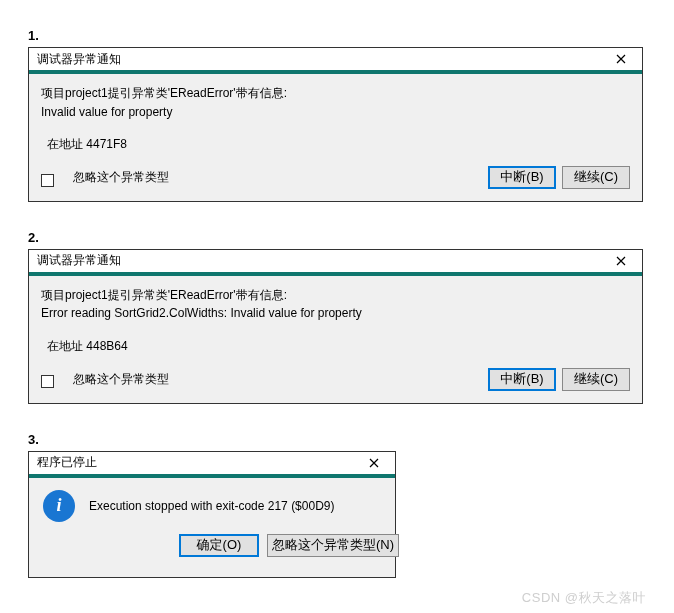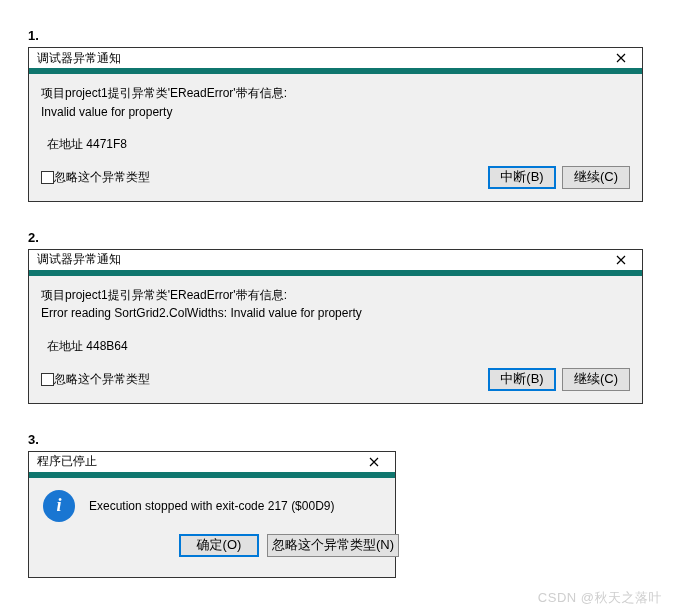--- a/index.html
+++ b/index.html
@@ -25,21 +25,21 @@
     }
     .dialog.wide { width: 615px; }
     .dialog.narrow { width: 368px; }
     .titlebar {
       display: flex;
       align-items: center;
       justify-content: space-between;
       height: 26px;
       padding: 0 6px 0 8px;
       background: #ffffff;
-      border-bottom: 6px solid #0f766e;
+      border-bottom: 4px solid #0f766e;
     }
     .title-text { font-size: 12px; }
     .close-btn {
       width: 30px;
       height: 20px;
       display: flex;
       align-items: center;
       justify-content: center;
       cursor: default;
     }
@@ -48,21 +48,21 @@
       padding: 10px 12px 12px 12px;
       line-height: 1.55;
     }
     .addr { margin-top: 14px; padding-left: 6px; }
     .bottom-row {
       display: flex;
       align-items: center;
       justify-content: space-between;
       margin-top: 12px;
     }
-    .check-wrap { display: flex; align-items: center; gap: 0; }
+    .check-wrap { display: flex; align-items: flex-end; gap: 19px; }
     .chk {
       width: 13px; height: 13px;
       border: 1px solid #333;
       background: #fff;
     }
     .btn-row { display: flex; gap: 6px; }
     .btn {
       min-width: 68px;
       height: 23px;
       border: 1px solid #888;
@@ -98,21 +98,21 @@
     }
     .info-text { flex: 1; }
     .btn-row-centerish {
       display: flex;
       gap: 8px;
       justify-content: flex-start;
       padding: 0 0 20px 150px;
     }
     .watermark {
       position: absolute;
-      right: 12px;
+      right: 28px;
       bottom: 6px;
       color: #cfcfcf;
       font-size: 13px;
       letter-spacing: 0.5px;
     }
   </style>
 </head>
 <body>
 
 <div class="section-num">1.</div>

